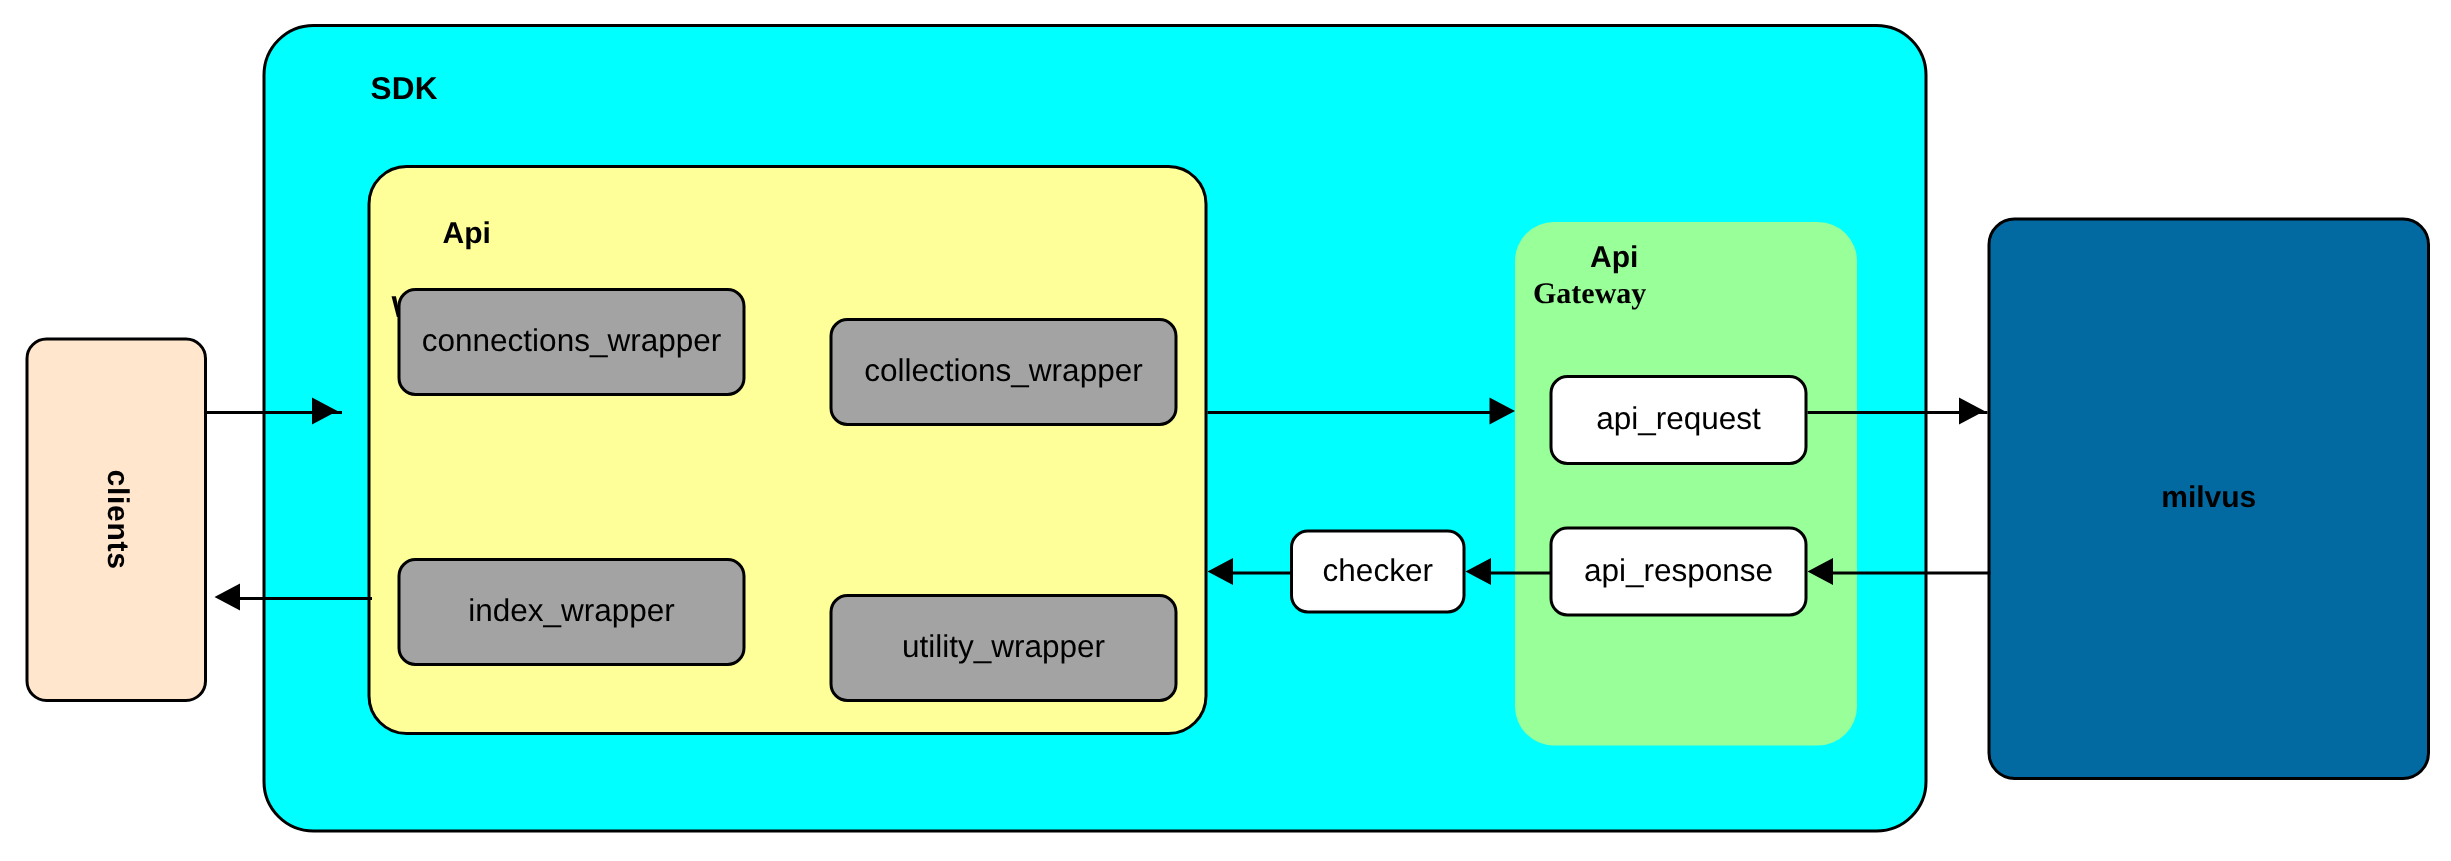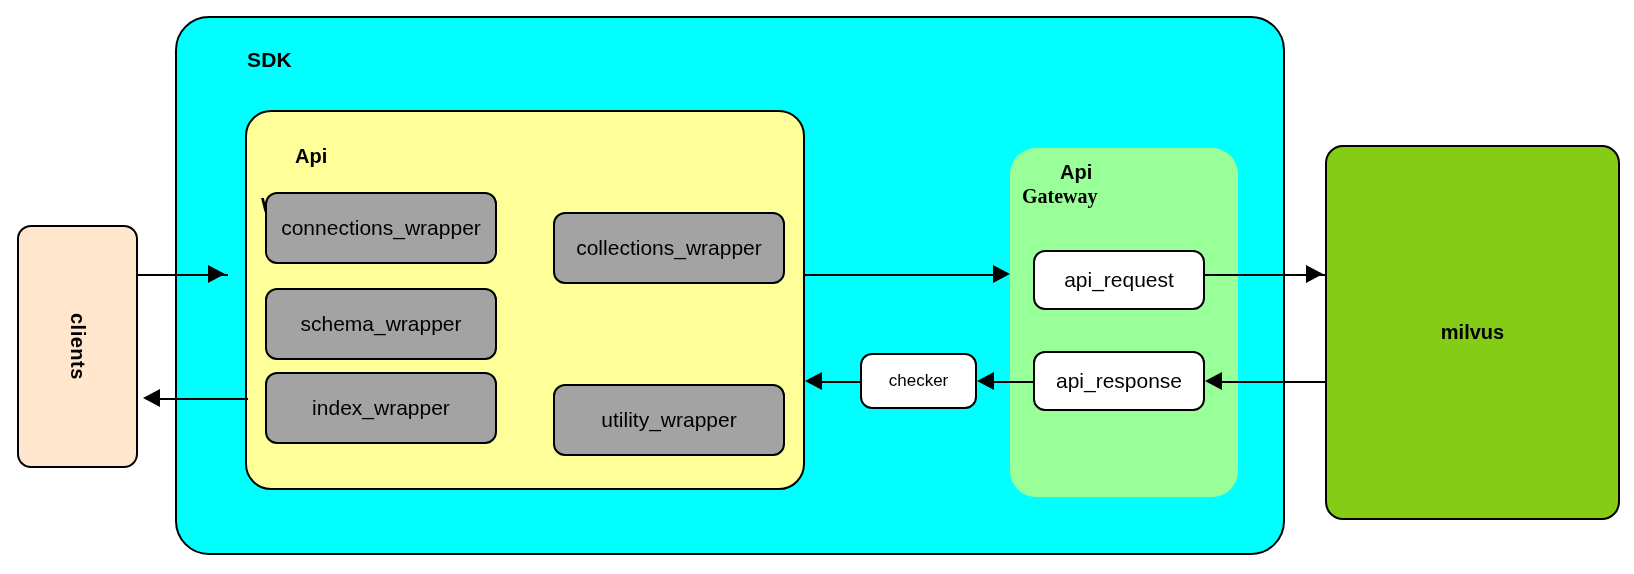--- a/index.html
+++ b/index.html
@@ -115,21 +115,21 @@
     justify-content: center;
     font-size: 21px;
   }
 
   
   #checker-box {
     left: 860px; top: 353px;
     width: 117px; height: 56px;
     background: #ffffff;
     border-radius: 12px;
-    font-size: 17px;
+    font-size: 21px;
   }
 
   
   #clients-box {
     left: 17px; top: 225px;
     width: 121px; height: 243px;
     background: #ffe6cc;
     border-radius: 14px;
   }
   #clients-label {
@@ -137,21 +137,21 @@
     font-weight: bold;
     writing-mode: vertical-rl;
     text-orientation: mixed;
     letter-spacing: .5px;
   }
 
   
   #milvus-box {
     left: 1325px; top: 145px;
     width: 295px; height: 375px;
-    background: #84cc16;
+    background: #0369a1;
     border-radius: 18px;
     font-size: 20px;
     font-weight: bold;
   }
 
   
   .conn {
     position: absolute;
     height: 0;
     border-top: 2px solid #000000;
@@ -186,23 +186,22 @@
 
   <div class="node" id="api-wrapper-box">
     <div id="api-wrapper-label">
       <span class="first">Api</span>
       <span class="second">Wrapper</span>
     </div>
   </div>
 
   <div class="wrapper-cell" style="left:265px; top:192px;">connections_wrapper</div>
   <div class="wrapper-cell" style="left:553px; top:192px;margin-top:20px;">collections_wrapper</div>
-  <div class="wrapper-cell" style="left:265px; top:288px;">schema_wrapper</div>
   <div class="wrapper-cell" style="left:265px; top:372px;">index_wrapper</div>
-  <div class="wrapper-cell" style="left:553px; top:384px;">utility_wrapper</div>
+  <div class="wrapper-cell" style="left:553px; top:396px;">utility_wrapper</div>
 
   <div class="node" id="checker-box">checker</div>
 
   <div class="node" id="api-gateway-box">
     <div id="api-gateway-label">
       <span class="first">Api</span>
       <span class="second">Gateway</span>
     </div>
   </div>
 

